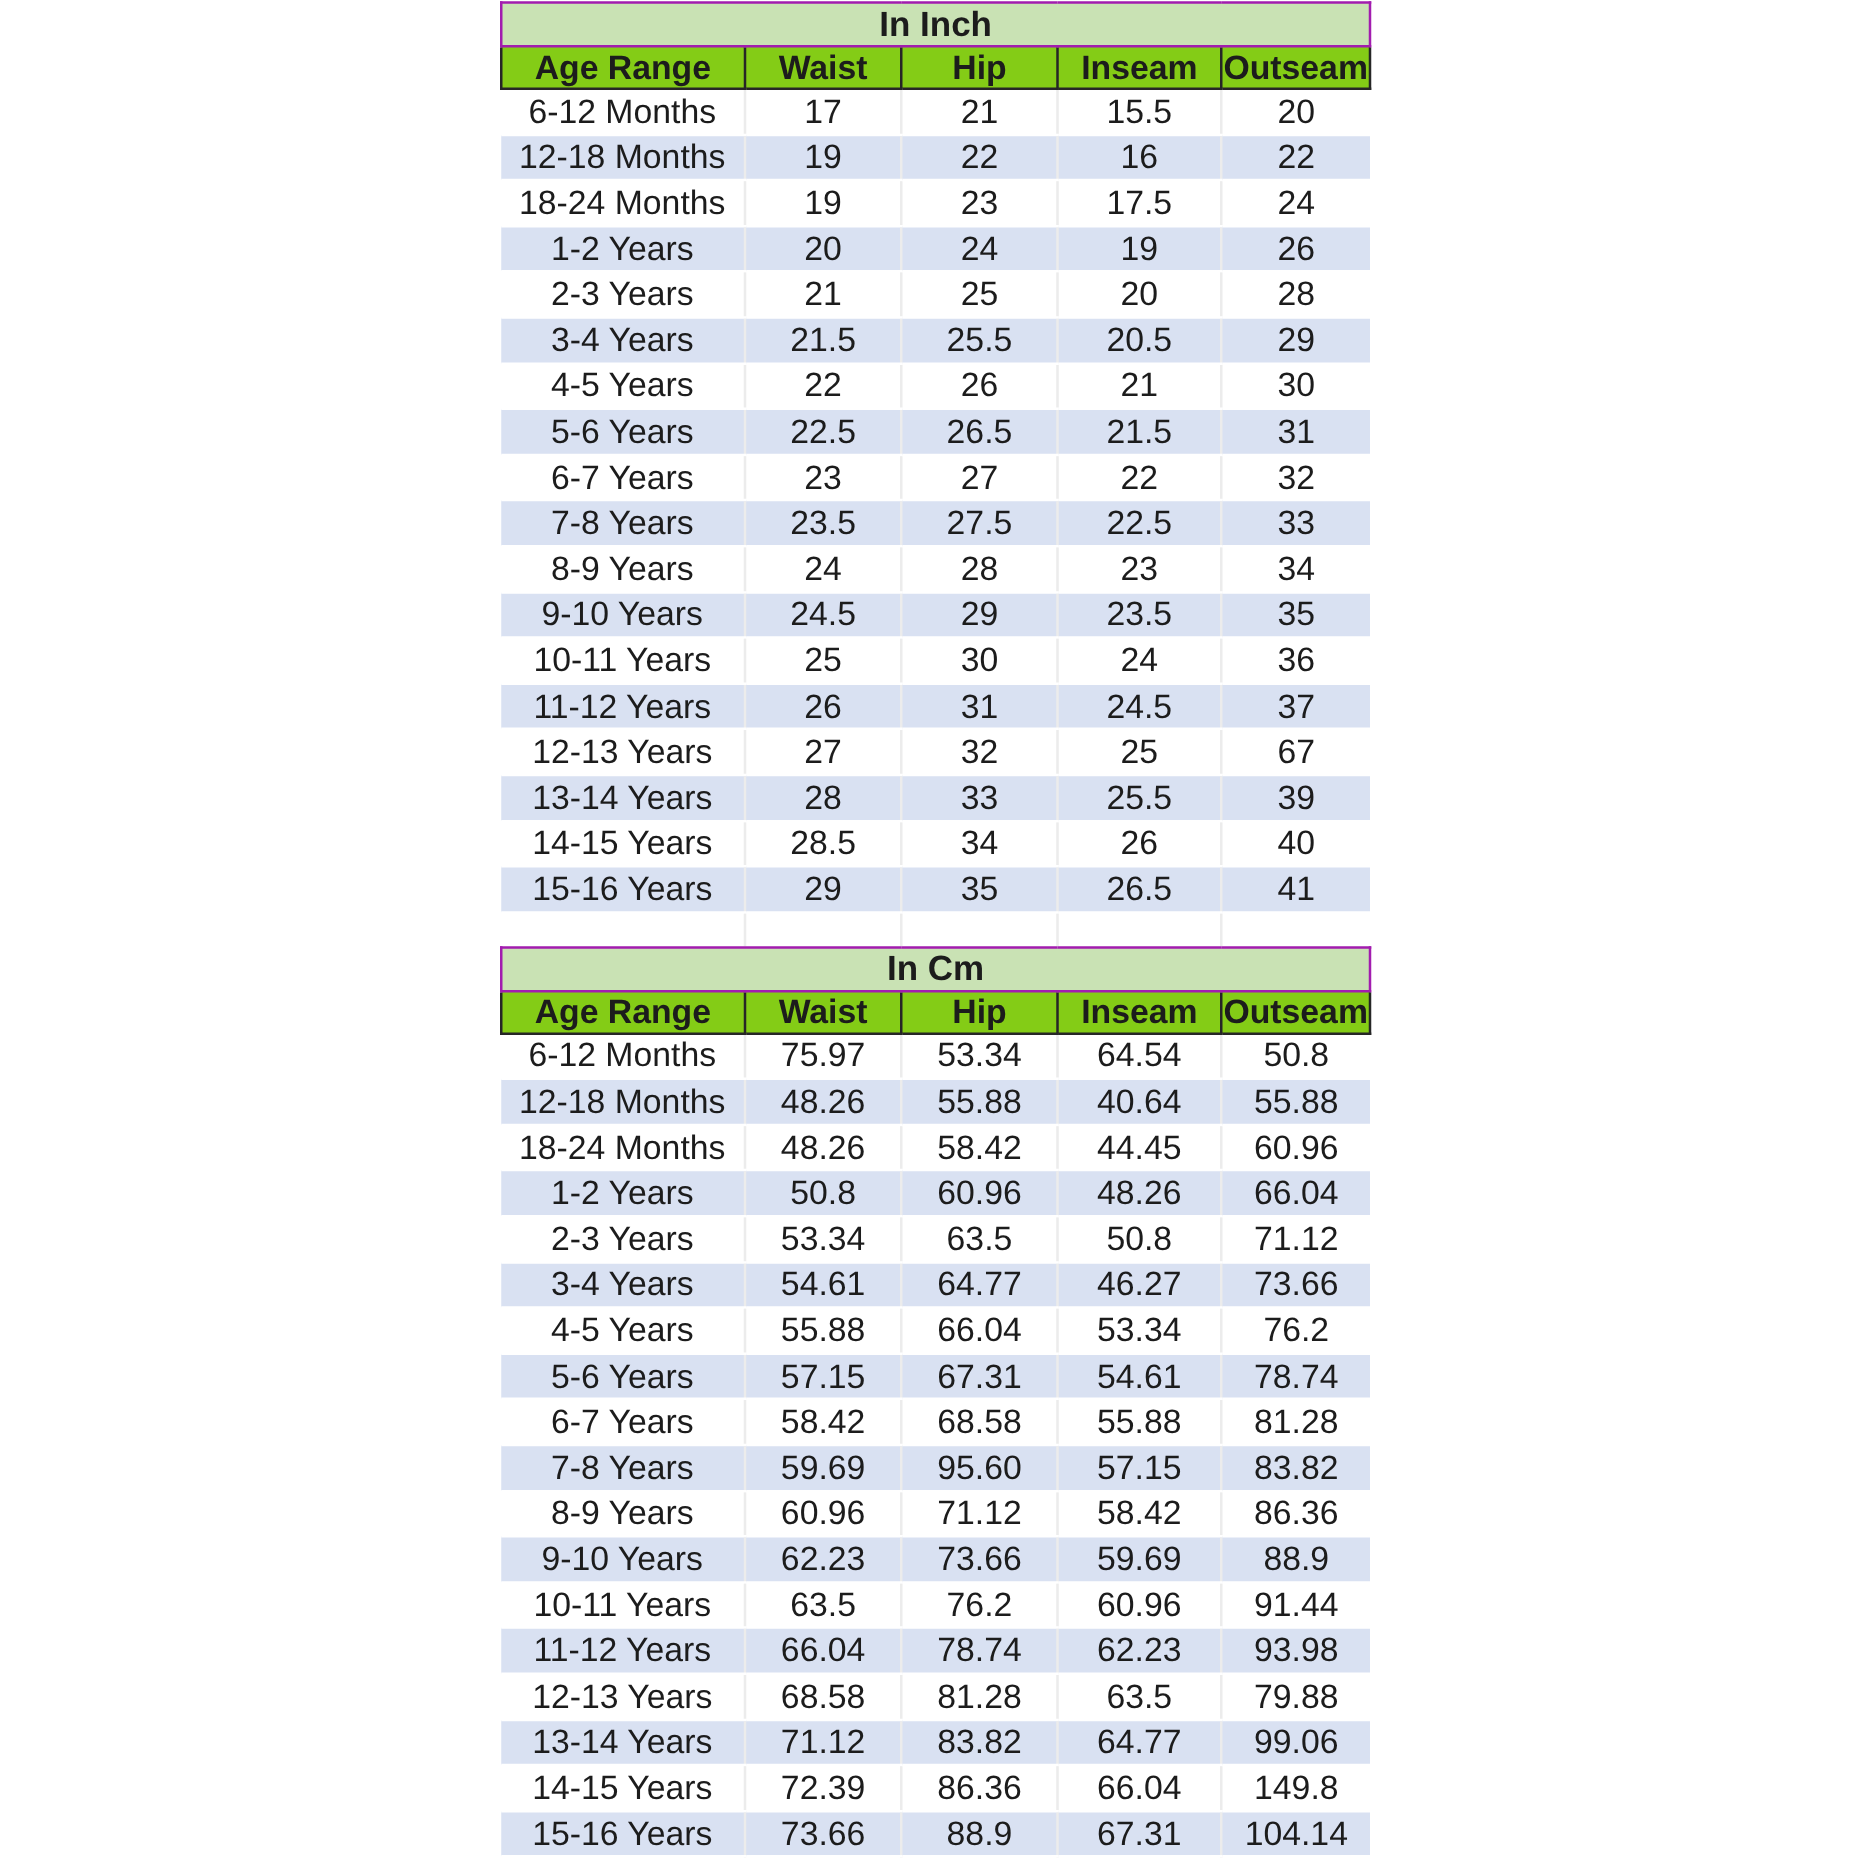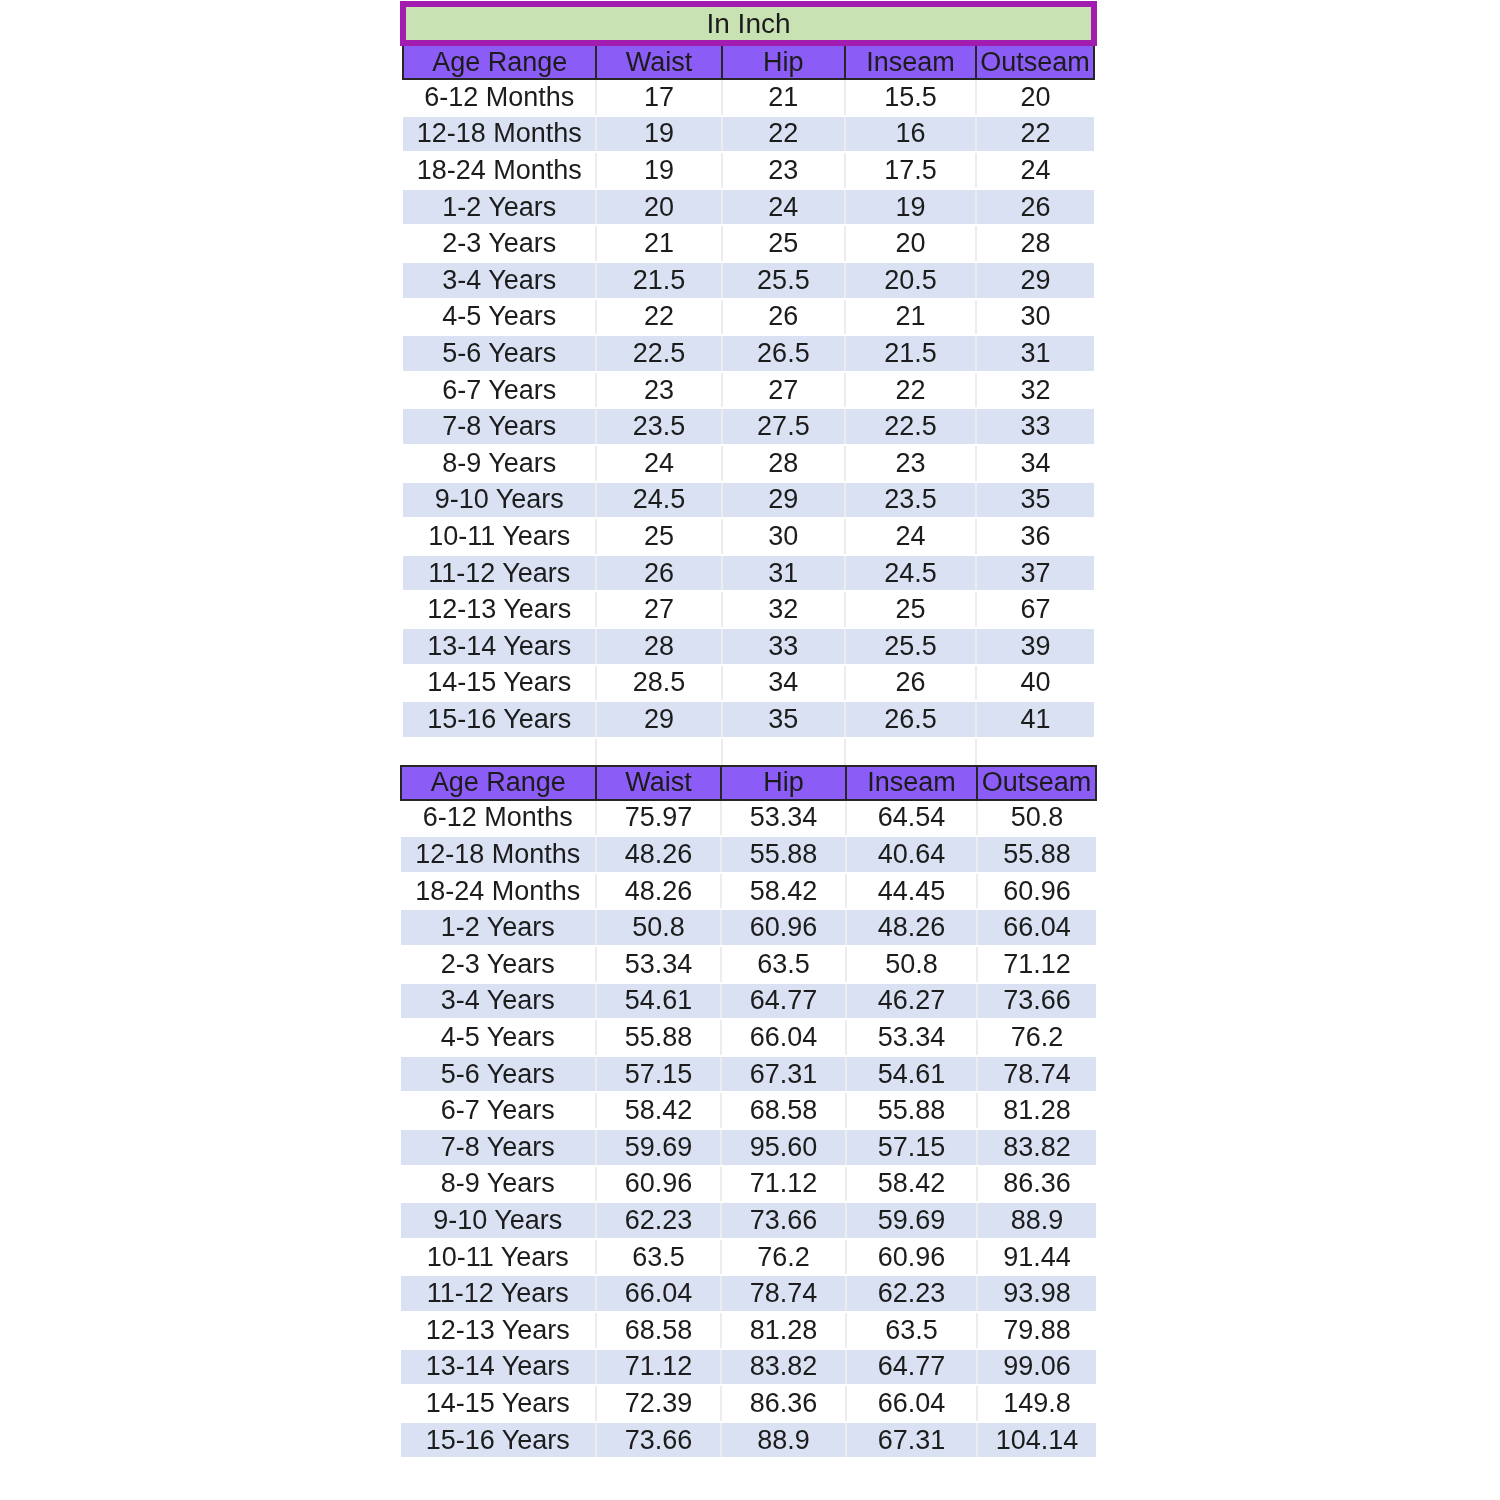--- a/index.html
+++ b/index.html
@@ -28,32 +28,32 @@
     table-layout: fixed;
   }
   col.c-age   { width: 28.0%; }
   col.c-waist { width: 18.1%; }
   col.c-hip   { width: 17.9%; }
   col.c-ins   { width: 18.9%; }
   col.c-out   { width: 17.1%; }
 
   .title-row td {
     background: #c9e2b4;
-    border: 6px solid #a21caf;
+    border: 2px solid #a21caf;
     text-align: center;
-    font-weight: normal;
+    font-weight: bold;
     font-size: 28px;
     height: 33px;
     padding: 0;
   }
   .head-row th {
-    background: #8b5cf6;
+    background: #84cc16;
     border: 2px solid #262626;
     text-align: center;
-    font-weight: normal;
+    font-weight: bold;
     font-size: 27px;
     height: 32px;
     padding: 0;
   }
   tbody td {
     text-align: center;
     font-size: 27px;
     height: 34.6px;
     padding: 0;
     border-right: 2px solid #ececec;
@@ -234,20 +234,23 @@
 
     <table class="size-table">
       <colgroup>
         <col class="c-age">
           <col class="c-waist">
           <col class="c-hip">
           <col class="c-ins">
           <col class="c-out">
       </colgroup>
       <thead>
+        <tr class="title-row">
+          <td colspan="5">In Cm</td>
+        </tr>
         <tr class="head-row">
           <th>Age Range</th>
           <th>Waist</th>
           <th>Hip</th>
           <th>Inseam</th>
           <th>Outseam</th>
         </tr>
       </thead>
       <tbody>
           <tr>

